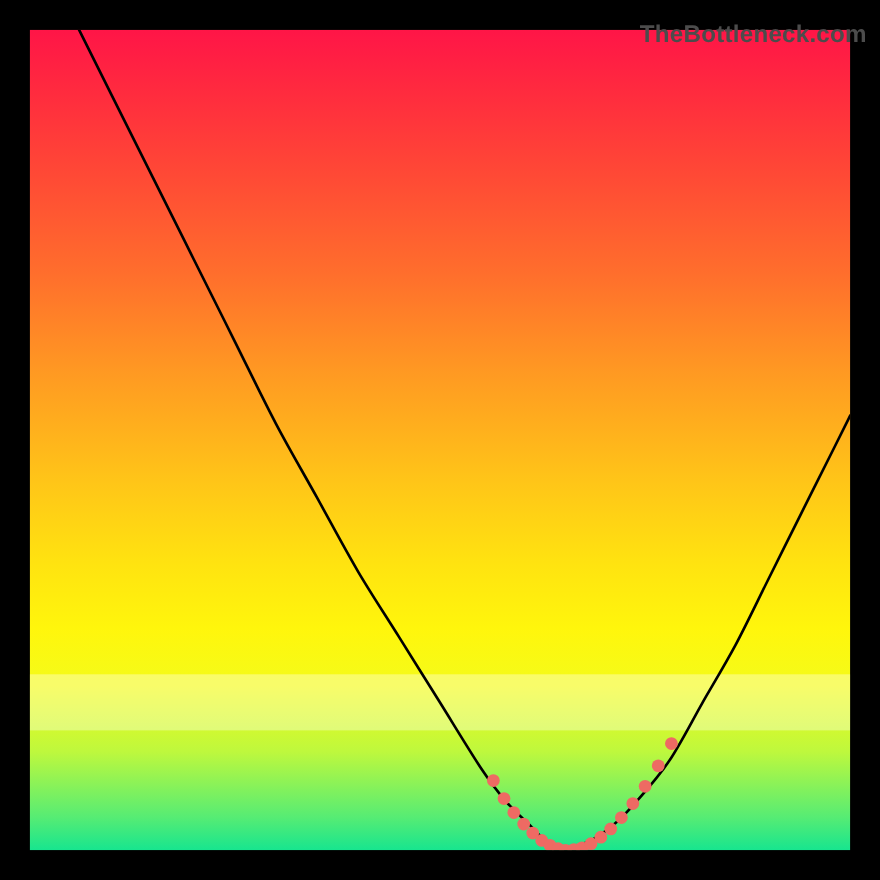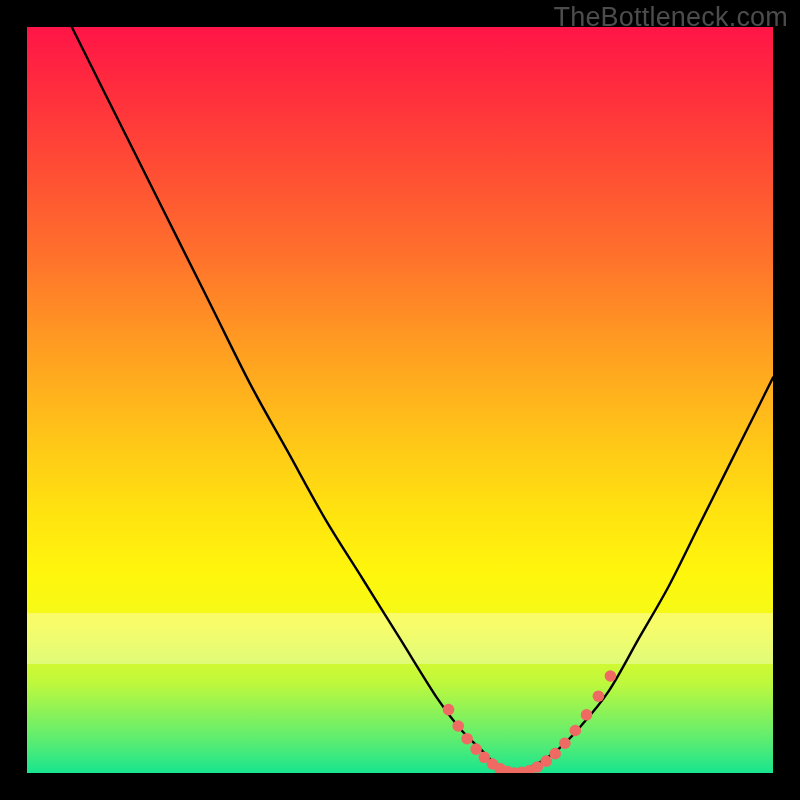--- a/index.html
+++ b/index.html
@@ -40,25 +40,25 @@
   .pale-band {
     position: absolute;
     left: 0;
     right: 0;
     top: 78.6%;
     height: 6.8%;
     background: rgba(255,255,255,0.35);
   }
   .watermark {
     position: absolute;
-    top: 2px;
+    top: 18px;
     right: 12px;
     color: #4c4c4c;
-    font-size: 27px;
-    font-weight: 400;
+    font-size: 22px;
+    font-weight: 700;
     letter-spacing: 0.2px;
     z-index: 10;
   }
   svg.curves {
     position: absolute;
     inset: 0;
   }
 </style>
 </head>
 <body>

